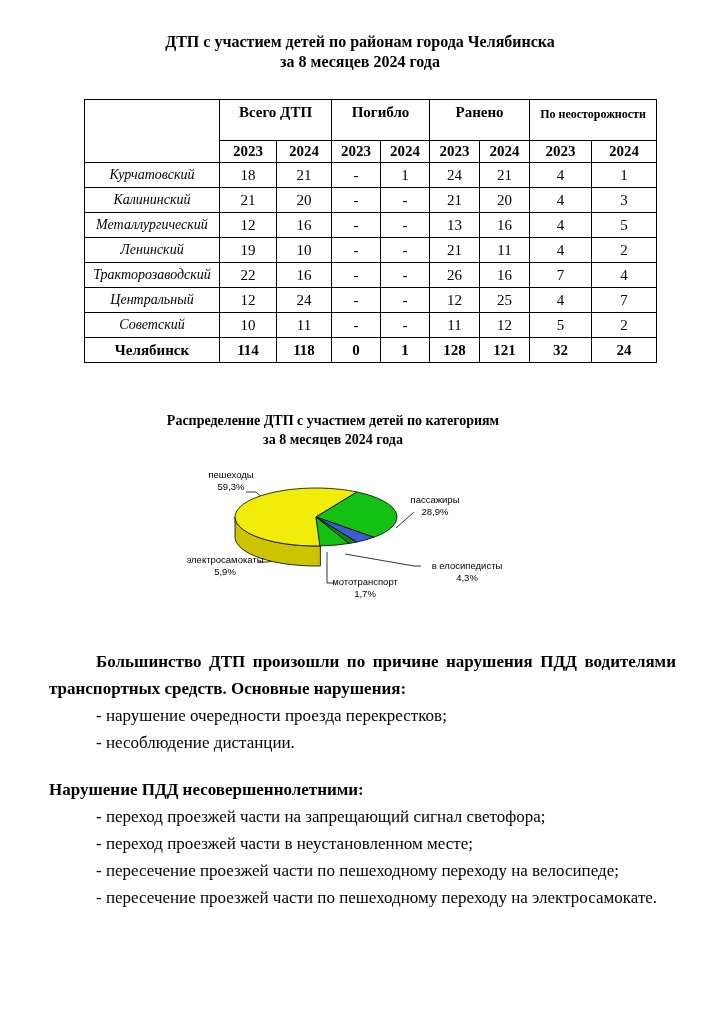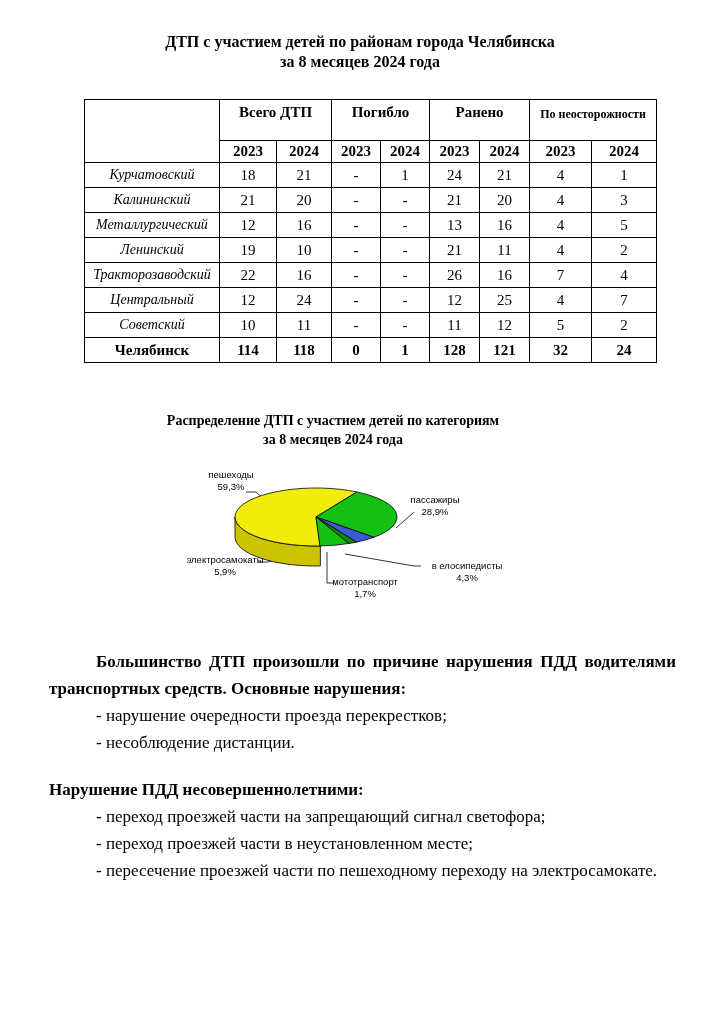--- a/index.html
+++ b/index.html
@@ -217,16 +217,17 @@
     </div>
   </div>
 
   <div class="body-text">
     <p class="intro">Большинство ДТП произошли по причине нарушения ПДД водителями транспортных средств. Основные нарушения:</p>
     <p>- нарушение очередности проезда перекрестков;</p>
     <p>- несоблюдение дистанции.</p>
     <p class="sub-heading">Нарушение ПДД несовершеннолетними:</p>
     <p>- переход проезжей части на запрещающий сигнал светофора;</p>
     <p>- переход проезжей части в неустановленном месте;</p>
+    <p>- пересечение проезжей части по пешеходному переходу на велосипеде;</p>
     <p>- пересечение проезжей части по пешеходному переходу на электросамокате.</p>
   </div>
 
 </div>
 
 </body></html>

